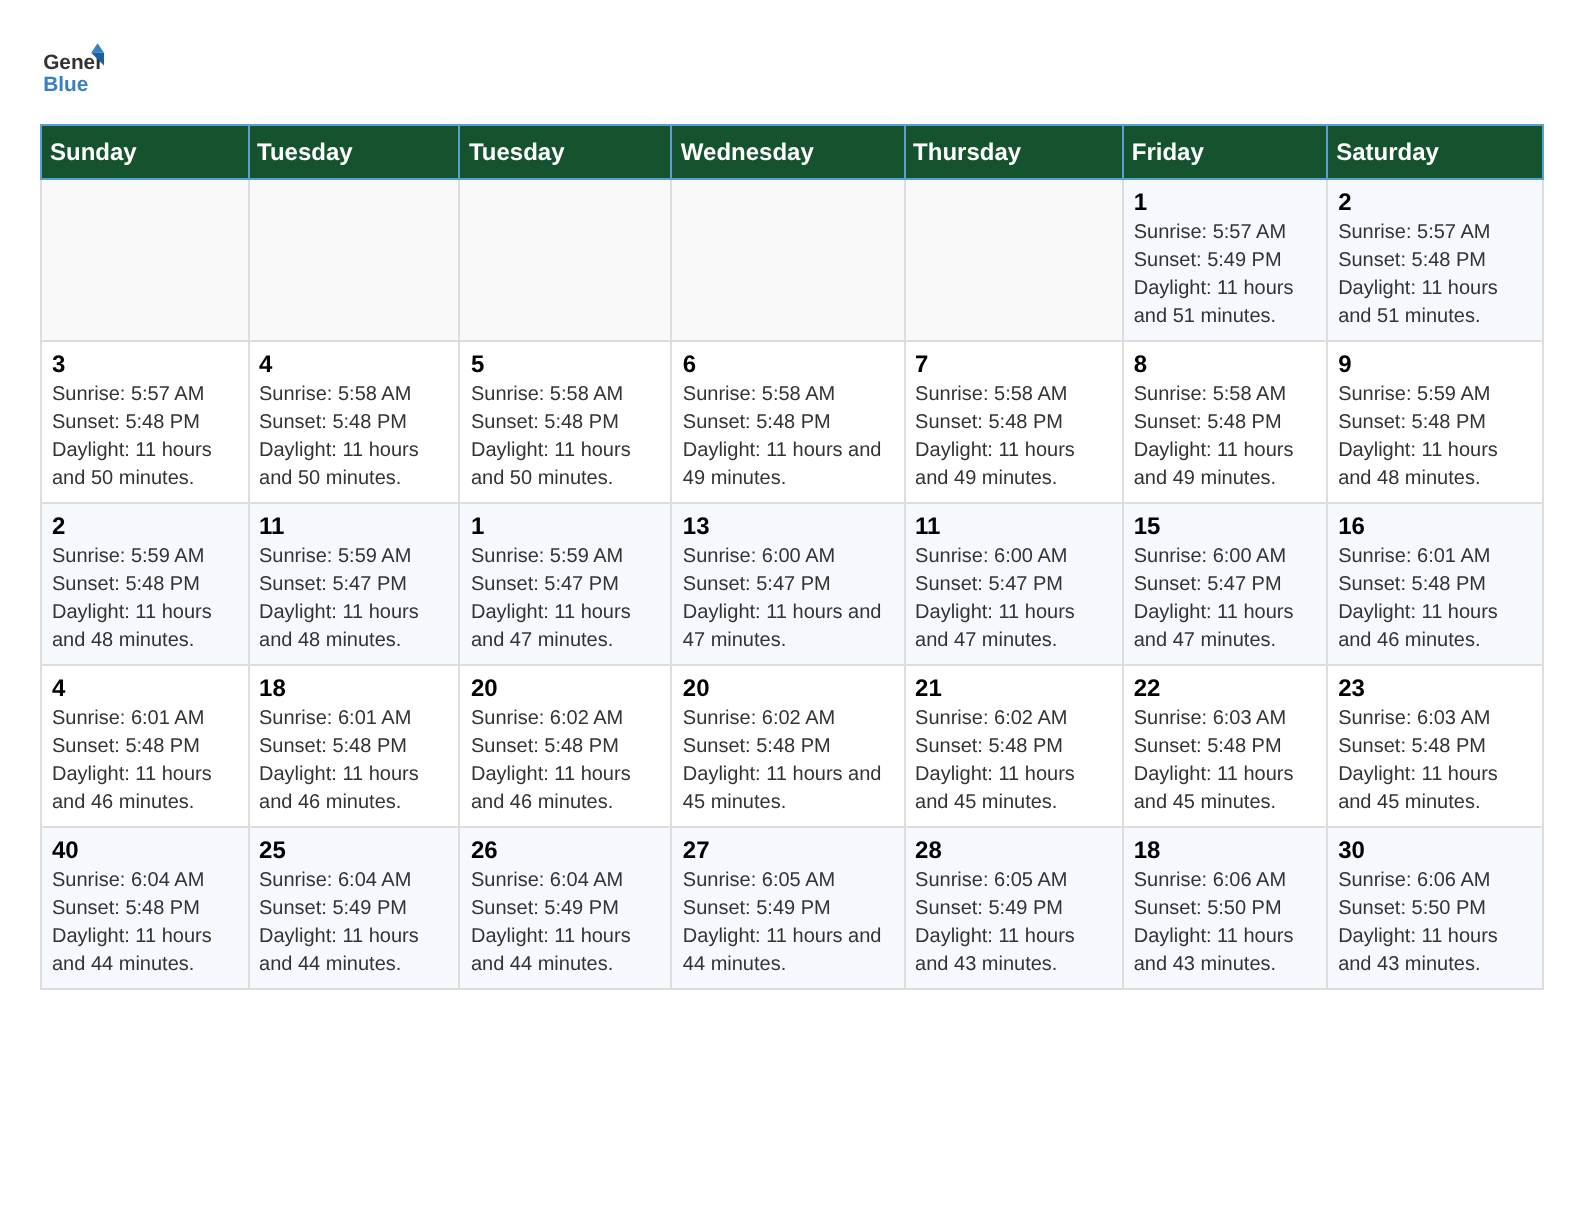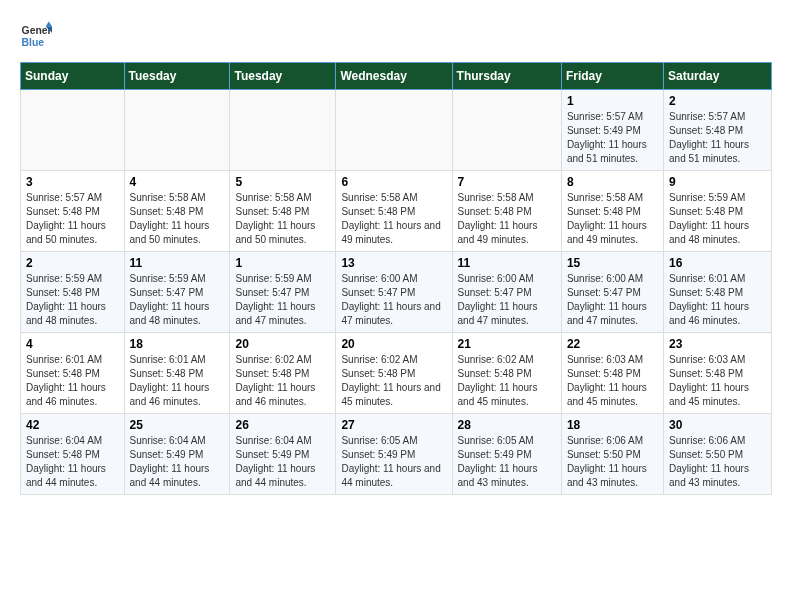--- a/index.html
+++ b/index.html
@@ -215,21 +215,21 @@
           <span class="day-num">22</span>
           <div class="day-info">Sunrise: 6:03 AM<br>Sunset: 5:48 PM<br>Daylight: 11 hours and 45 minutes.</div>
         </td>
         <td>
           <span class="day-num">23</span>
           <div class="day-info">Sunrise: 6:03 AM<br>Sunset: 5:48 PM<br>Daylight: 11 hours and 45 minutes.</div>
         </td>
       </tr>
       <tr>
         <td>
-          <span class="day-num">42</span>
+          <span class="day-num">40</span>
           <div class="day-info">Sunrise: 6:04 AM<br>Sunset: 5:48 PM<br>Daylight: 11 hours and 44 minutes.</div>
         </td>
         <td>
           <span class="day-num">25</span>
           <div class="day-info">Sunrise: 6:04 AM<br>Sunset: 5:49 PM<br>Daylight: 11 hours and 44 minutes.</div>
         </td>
         <td>
           <span class="day-num">26</span>
           <div class="day-info">Sunrise: 6:04 AM<br>Sunset: 5:49 PM<br>Daylight: 11 hours and 44 minutes.</div>
         </td>

